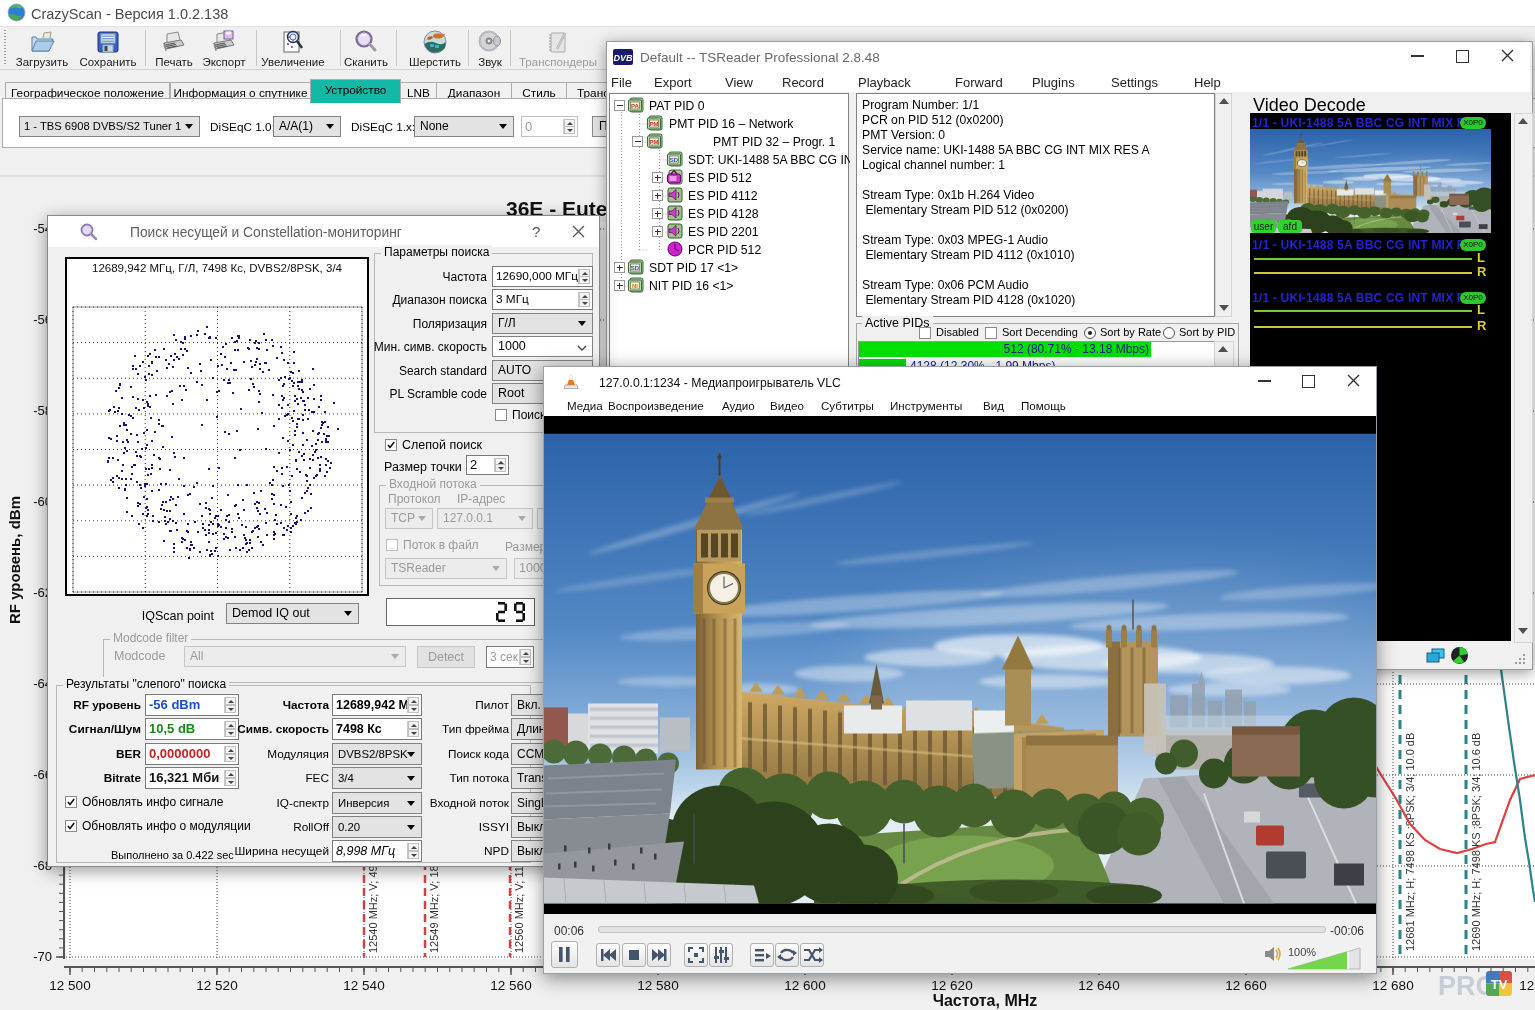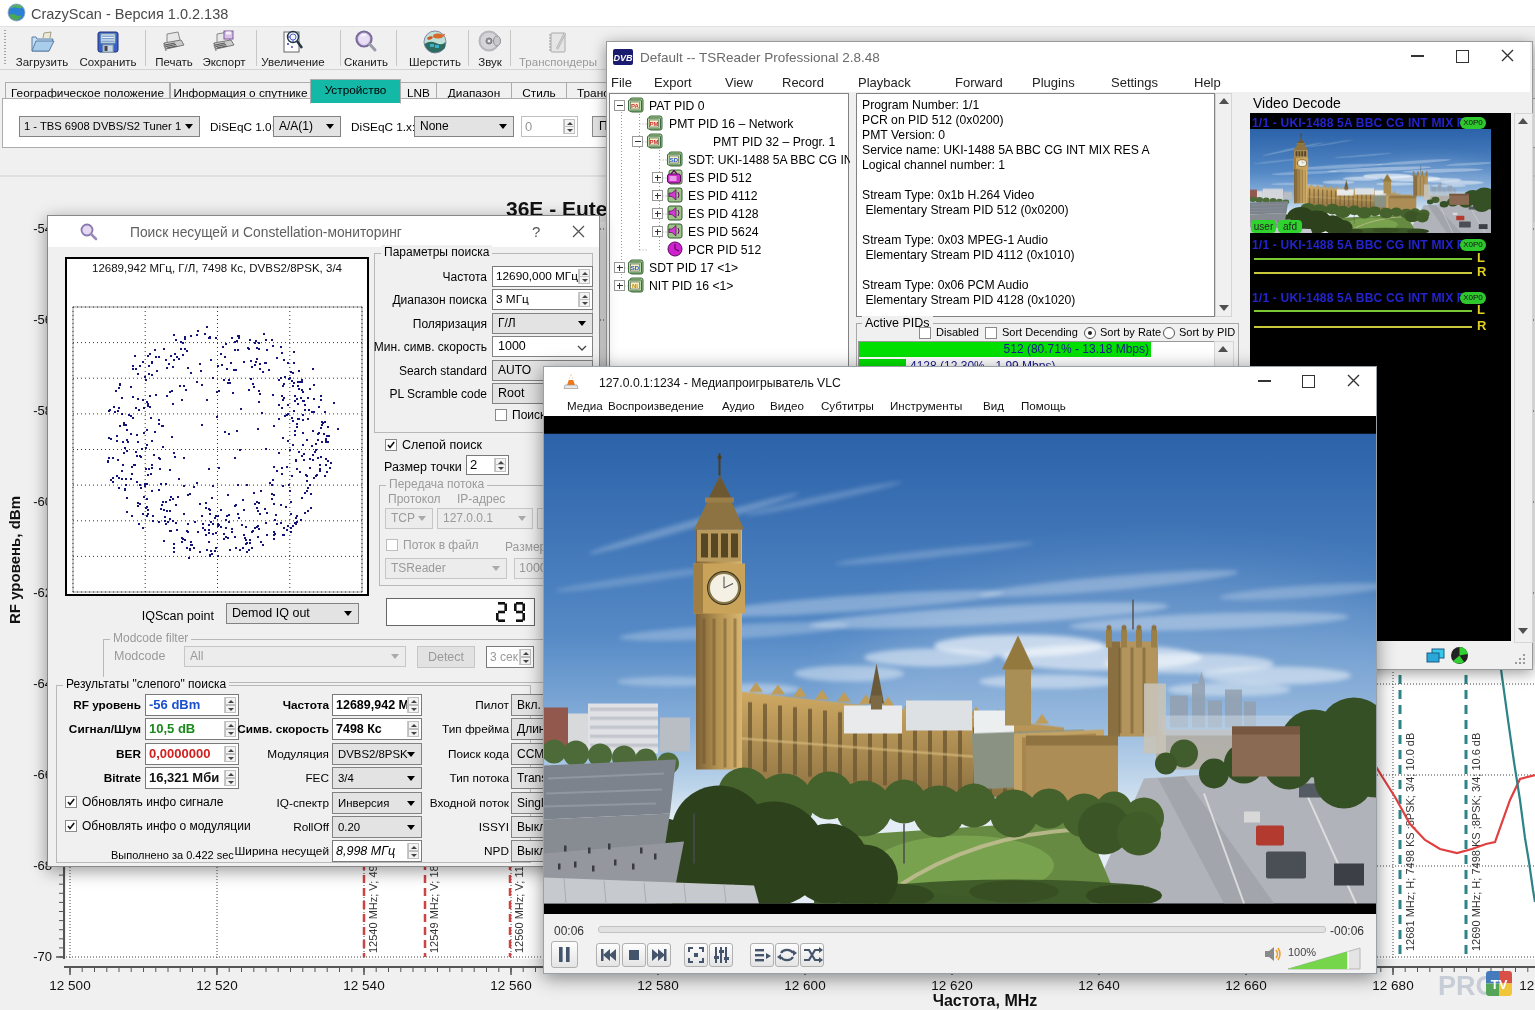--- a/index.html
+++ b/index.html
@@ -812,21 +812,21 @@
 <div class="ab" style="left:81px;top:165px;width:162px;font-size:12.2px;color:#000;white-space:nowrap;overflow:hidden;">ES PID 4128</div>
 <div class="ab" style="left:45px;top:184px;width:11px;height:11px;background:#fff;border:1px solid #999;box-sizing:border-box;">
       <span style="position:absolute;left:1.5px;top:4px;width:6px;height:1px;background:#333;"></span>
       <span style="position:absolute;left:4px;top:1.5px;width:1px;height:6px;background:#333;"></span>
     </div>
 <svg class="ab" style="left:60px;top:181px;" width="17" height="16">
       <rect x="1" y="1" width="14" height="14" rx="2" fill="#9ec289" stroke="#2f5c2f"></rect>
       <polygon points="2,6 5,6 9,2.5 9,13 5,9.5 2,9.5" fill="#d23bd2" stroke="#5a0a5a" stroke-width="0.7"></polygon>
       <path d="M11 5 Q13 8 11 11" stroke="#5a0a5a" fill="none"></path>
     </svg>
-<div class="ab" style="left:81px;top:183px;width:162px;font-size:12.2px;color:#000;white-space:nowrap;overflow:hidden;">ES PID 5624</div>
+<div class="ab" style="left:81px;top:183px;width:162px;font-size:12.2px;color:#000;white-space:nowrap;overflow:hidden;">ES PID 2201</div>
 <svg class="ab" style="left:60px;top:199px;" width="17" height="16">
       <circle cx="8" cy="8" r="7" fill="#d020d0" stroke="#5a0a5a"></circle>
       <path d="M8 8 L8 3 M8 8 L12 10" stroke="#5a0a5a" stroke-width="1.2"></path>
     </svg>
 <div class="ab" style="left:81px;top:201px;width:162px;font-size:12.2px;color:#000;white-space:nowrap;overflow:hidden;">PCR PID 512</div>
 <div class="ab" style="left:7px;top:220px;width:11px;height:11px;background:#fff;border:1px solid #999;box-sizing:border-box;">
       <span style="position:absolute;left:1.5px;top:4px;width:6px;height:1px;background:#333;"></span>
       <span style="position:absolute;left:4px;top:1.5px;width:1px;height:6px;background:#333;"></span>
     </div>
 <svg class="ab" style="left:21px;top:217px;" width="17" height="16">
@@ -859,21 +859,21 @@
     <div class="ab" style="left:493px;top:284px;font-size:11px;color:#000;white-space:nowrap;">Sort by Rate</div>
 <div class="ab" style="left:556px;top:285px;width:12px;height:12px;background:#fff;border:1px solid #555;border-radius:50%;box-sizing:border-box;"></div>
     <div class="ab" style="left:572px;top:284px;font-size:11px;color:#000;white-space:nowrap;">Sort by PID</div>
 <div class="ab" style="left:251px;top:299px;width:356px;height:290px;background:#fff;border:1px solid #999;"></div>
 <div class="ab" style="left:252px;top:300px;width:292px;height:15px;background:#00e000;"></div>
 <div class="ab" style="left:252px;top:300px;width:290px;height:15px;font-size:12px;color:#1a1a8a;text-align:right;line-height:15px;">512 (80.71% - 13.18 Mbps)</div>
 <div class="ab" style="left:252px;top:317px;width:47px;height:15px;background:#00e000;"></div>
 <div class="ab" style="left:303px;top:317px;font-size:12px;color:#1a1a8a;line-height:15px;">4128 (12.30% - 1.99 Mbps)</div>
 <div class="ab" style="left:607px;top:299px;width:18px;height:290px;background:#f0f0f0;border:1px solid #d5d5d5;"></div>
 <div class="ab" style="left:611px;top:304px;width:0;height:0;border-left:5px solid transparent;border-right:5px solid transparent;border-bottom:6px solid #505050;"></div>
-<div class="ab" style="left:646px;top:53px;font-size:14px;">Video Decode</div>
+<div class="ab" style="left:646px;top:53px;font-size:18px;">Video Decode</div>
 <div class="ab" style="left:643px;top:71px;width:261px;height:528px;background:#000;"></div>
 <div class="ab" style="left:645px;top:74px;width:246px;font-size:12px;font-weight:bold;color:#2323cf;letter-spacing:0.2px;white-space:nowrap;overflow:hidden;">1/1 - UKI-1488 5A BBC CG INT MIX RES</div>
 <div class="ab" style="left:853px;top:75px;width:26px;height:12px;background:#2ec82e;border-radius:6px;font-size:8px;color:#111;text-align:center;line-height:12px;">X0P0</div>
 <div class="ab" style="left:645px;top:196px;width:246px;font-size:12px;font-weight:bold;color:#2323cf;letter-spacing:0.2px;white-space:nowrap;overflow:hidden;">1/1 - UKI-1488 5A BBC CG INT MIX RES</div>
 <div class="ab" style="left:853px;top:197px;width:26px;height:12px;background:#2ec82e;border-radius:6px;font-size:8px;color:#111;text-align:center;line-height:12px;">X0P0</div>
 <div class="ab" style="left:645px;top:249px;width:246px;font-size:12px;font-weight:bold;color:#2323cf;letter-spacing:0.2px;white-space:nowrap;overflow:hidden;">1/1 - UKI-1488 5A BBC CG INT MIX RES</div>
 <div class="ab" style="left:853px;top:250px;width:26px;height:12px;background:#2ec82e;border-radius:6px;font-size:8px;color:#111;text-align:center;line-height:12px;">X0P0</div>
 <svg class="ab" style="left:643px;top:87px;" width="241" height="104" viewBox="0 0 832 470" preserveAspectRatio="none">
       <use href="#ben"></use>
     </svg>
@@ -1058,21 +1058,21 @@
     <div class="ab" style="left:464px;top:192px;font-size:12px;color:#000;white-space:nowrap;">Поиск Fast</div>
 <div class="ab" style="left:337px;top:223px;width:12px;height:12px;background:#fff;border:1px solid #8a8a8a;box-sizing:border-box;">
       <svg width="10" height="10" style="position:absolute;left:0px;top:0px;">
         <path d="M2 5 L4 7.5 L8.2 2" stroke="#111" stroke-width="1.6" fill="none"></path>
       </svg>
     </div>
     <div class="ab" style="left:354px;top:222px;font-size:12.5px;color:#000;white-space:nowrap;">Слепой поиск</div>
 <div class="ab" style="left:336px;top:244px;font-size:12.5px;color:#000;white-space:nowrap;">Размер точки</div>
 <div class="ab" style="left:418px;top:239px;width:43px;height:20px;background:#fff;border:1px solid #7a7a7a;box-sizing:border-box;font-size:13px;color:#000;font-weight:normal;font-style:normal;line-height:18px;padding-left:3px;white-space:nowrap;overflow:hidden;">2<span class="spU" style="right:2px;top:2px;"></span><span class="spD" style="right:2px;bottom:2px;"></span><span style="position:absolute;right:13px;top:2px;bottom:2px;border-left:1px solid #c8c8c8;"></span></div>
 <div class="ab" style="left:331px;top:269px;width:214px;height:101px;border:1px solid #b8b8b8;box-sizing:border-box;"></div>
-    <div class="ab" style="left:338px;top:261px;background:#f0f0f0;padding:0 3px;font-size:12px;color:#9a9a9a;white-space:nowrap;">Передача потока</div>
+    <div class="ab" style="left:338px;top:261px;background:#f0f0f0;padding:0 3px;font-size:12px;color:#9a9a9a;white-space:nowrap;">Входной потока</div>
 <div class="ab" style="left:340px;top:276px;font-size:12px;color:#9a9a9a;white-space:nowrap;">Протокол</div>
 <div class="ab" style="left:409px;top:276px;font-size:12px;color:#9a9a9a;white-space:nowrap;">IP-адрес</div>
 <div class="ab" style="left:337px;top:292px;width:48px;height:21px;background:#ececec;border:1px solid #c6c6c6;box-sizing:border-box;font-size:12px;color:#9a9a9a;line-height:19px;padding-left:5px;white-space:nowrap;overflow:hidden;">TCP<span style="position:absolute;right:6px;top:7px;width:0;height:0;border-left:4px solid transparent;border-right:4px solid transparent;border-top:5px solid #aaa;"></span></div>
 <div class="ab" style="left:389px;top:292px;width:96px;height:21px;background:#ececec;border:1px solid #c6c6c6;box-sizing:border-box;font-size:12px;color:#9a9a9a;line-height:19px;padding-left:5px;white-space:nowrap;overflow:hidden;">127.0.0.1<span style="position:absolute;right:6px;top:7px;width:0;height:0;border-left:4px solid transparent;border-right:4px solid transparent;border-top:5px solid #aaa;"></span></div>
 <div class="ab" style="left:489px;top:292px;width:50px;height:21px;background:#ececec;border:1px solid #c6c6c6;box-sizing:border-box;font-size:12px;color:#9a9a9a;line-height:19px;padding-left:5px;white-space:nowrap;overflow:hidden;">6</div>
 <div class="ab" style="left:338px;top:323px;width:12px;height:12px;background:#fff;border:1px solid #bdbdbd;box-sizing:border-box;"></div>
     <div class="ab" style="left:355px;top:322px;font-size:12px;color:#9a9a9a;white-space:nowrap;">Поток в файл</div>
 <div class="ab" style="left:457px;top:324px;font-size:12px;color:#9a9a9a;white-space:nowrap;">Размер</div>
 <div class="ab" style="left:337px;top:342px;width:122px;height:21px;background:#ececec;border:1px solid #c6c6c6;box-sizing:border-box;font-size:12px;color:#9a9a9a;line-height:19px;padding-left:5px;white-space:nowrap;overflow:hidden;">TSReader<span style="position:absolute;right:6px;top:7px;width:0;height:0;border-left:4px solid transparent;border-right:4px solid transparent;border-top:5px solid #aaa;"></span></div>
 <div class="ab" style="left:466px;top:342px;width:47px;height:21px;background:#ececec;border:1px solid #c6c6c6;box-sizing:border-box;font-size:12.5px;color:#9a9a9a;line-height:19px;padding-left:4px;">10000</div>

